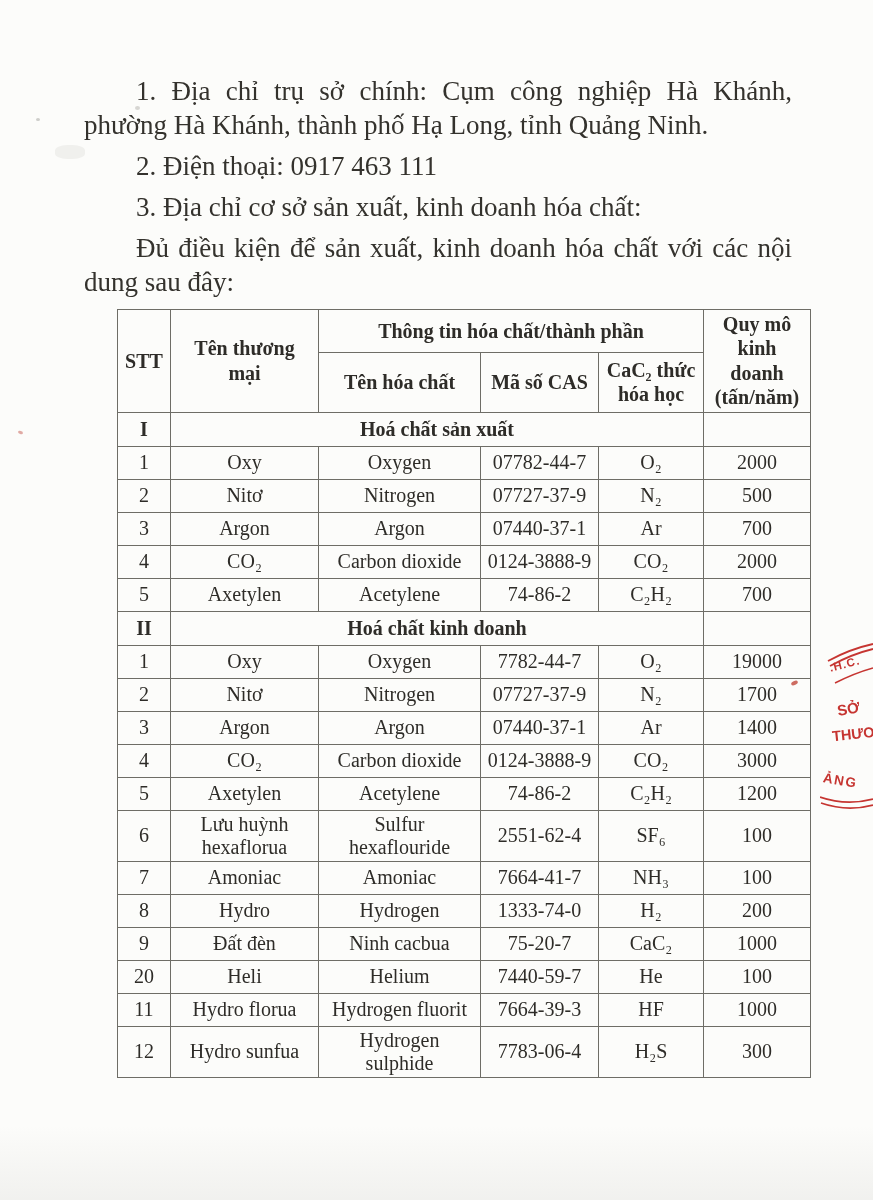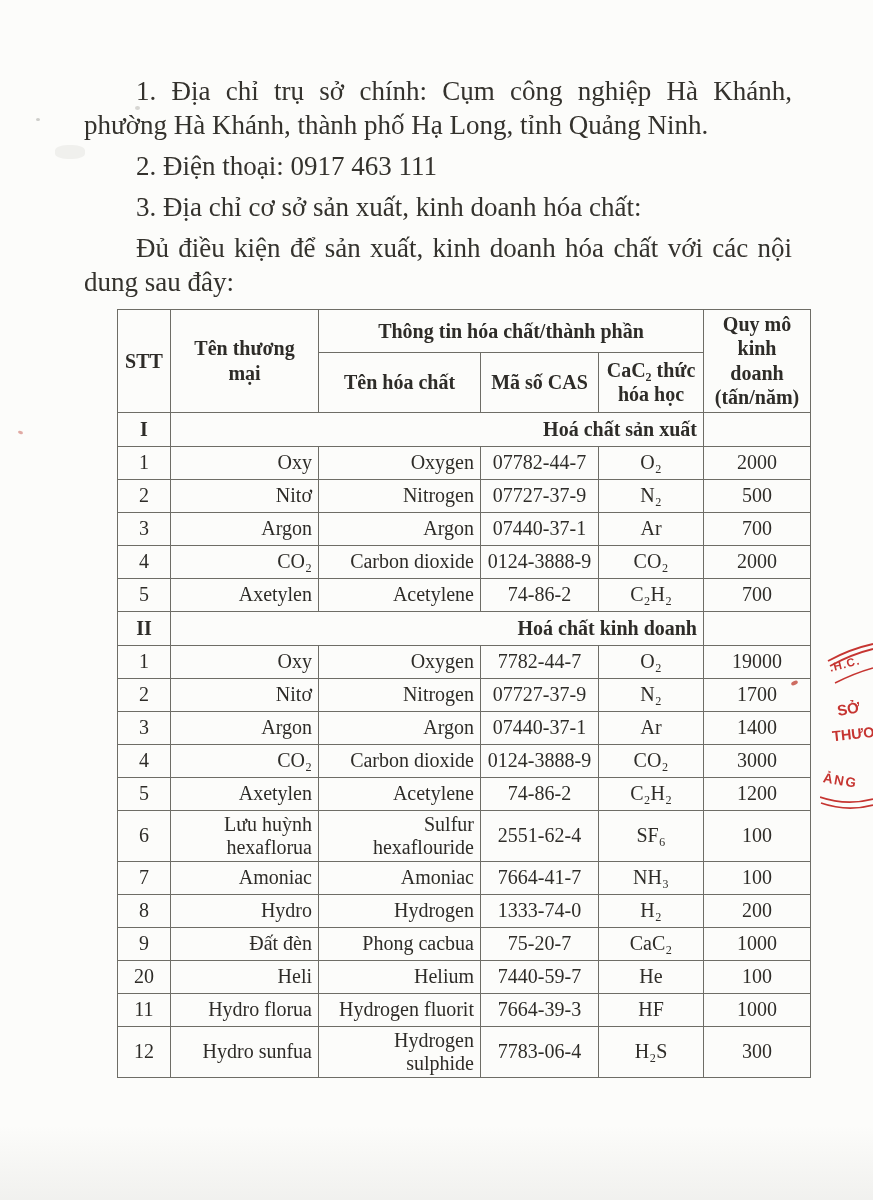--- a/index.html
+++ b/index.html
@@ -40,21 +40,21 @@
   .chem-table th{
     font-weight:bold;
     text-align:center;
     font-size:20px;
     line-height:1.22;
   }
   .chem-table thead tr:first-child th{height:34px;}
   .chem-table thead tr:last-child th{height:50px;}
   .chem-table td{height:28px;line-height:1.15;}
   .c{text-align:center;}
-  .l{text-align:right;}
+  .l{text-align:center;}
   .b{font-weight:bold;}
   .section-row td{height:29px;}
   
   .stamp{
     position:absolute;
     left:820px;top:641px;width:53px;height:172px;
     overflow:hidden;
     font-family:"Liberation Sans", sans-serif;
     font-weight:700;
   }
@@ -221,21 +221,21 @@
             <td class="c">8</td>
             <td class="l">Hydro</td>
             <td class="l">Hydrogen</td>
             <td class="c">1333-74-0</td>
             <td class="c">H₂</td>
             <td class="c">200</td>
           </tr>
           <tr>
             <td class="c">9</td>
             <td class="l">Đất đèn</td>
-            <td class="l">Phong cacbua</td>
+            <td class="l">Ninh cacbua</td>
             <td class="c">75-20-7</td>
             <td class="c">CaC₂</td>
             <td class="c">1000</td>
           </tr>
           <tr>
             <td class="c">20</td>
             <td class="l">Heli</td>
             <td class="l">Helium</td>
             <td class="c">7440-59-7</td>
             <td class="c">He</td>

